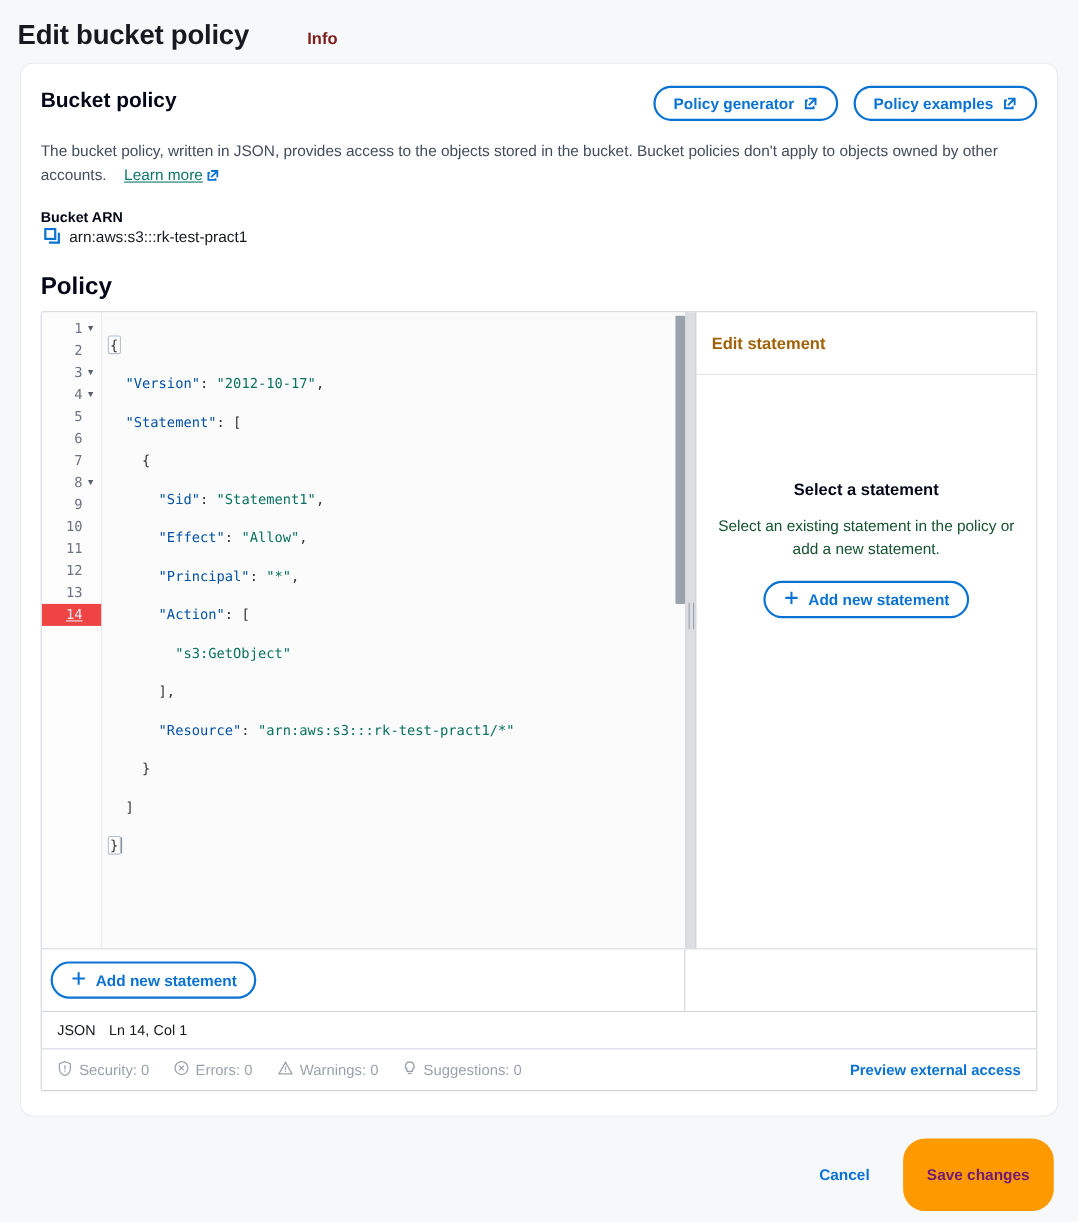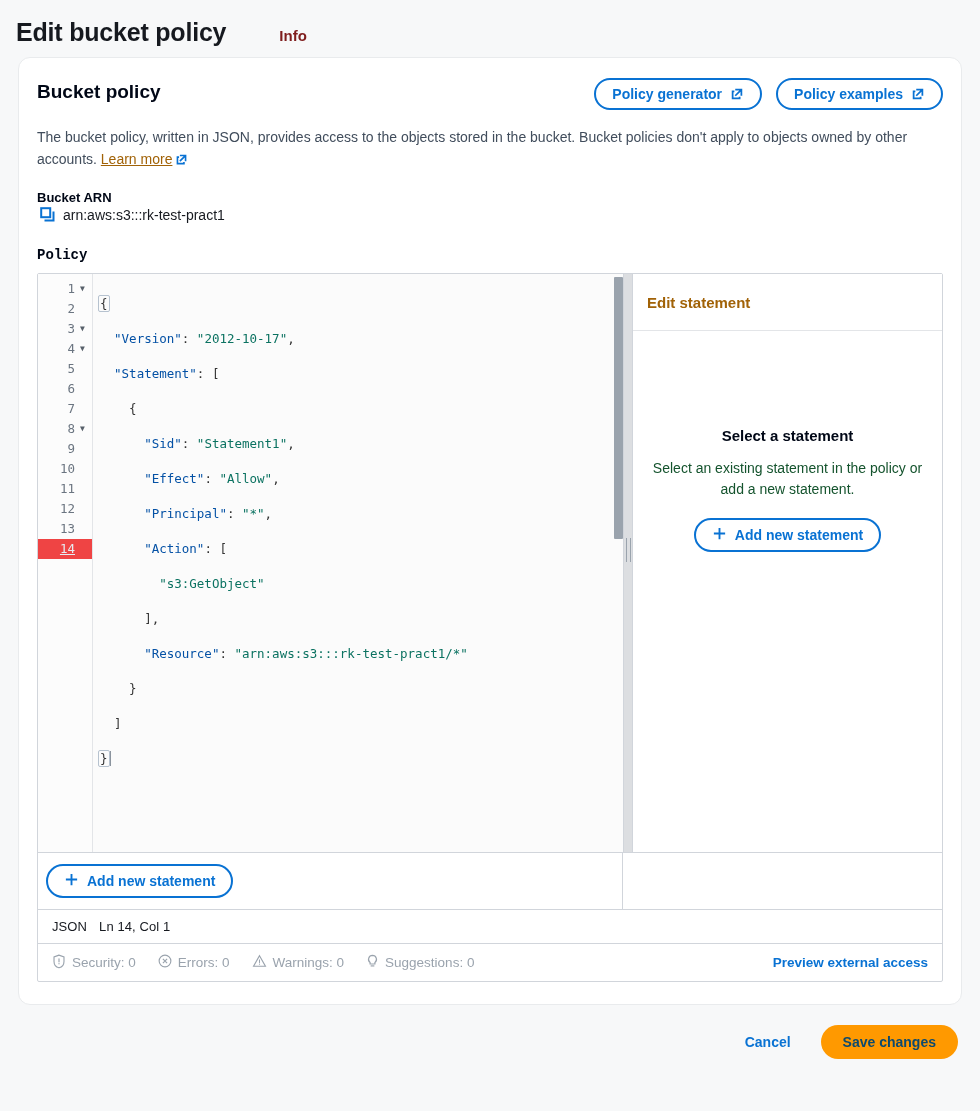--- a/index.html
+++ b/index.html
@@ -76,23 +76,24 @@
   .ext-ico { display: inline-block; width: 14px; height: 14px; }
 
   .desc {
     margin: 16px 0 0 0;
     font-size: 14px;
     line-height: 22px;
     color: #414d5c;
     max-width: 905px;
   }
   .desc a {
-    color: #a16207;
+    color: #0f766e;
     text-decoration: underline;
     cursor: pointer;
+    margin-left: 12px;
   }
   .desc .ext-ico { vertical-align: -2px; margin-left: 3px; }
 
   .field-label {
     margin: 20px 0 2px 0;
     font-size: 13px;
     font-weight: bold;
     color: #000716;
   }
   .arn-row {
@@ -100,24 +101,23 @@
     align-items: center;
     gap: 7px;
     padding-left: 3px;
     font-size: 14px;
     color: #16191f;
   }
   .copy-ico { width: 16px; height: 16px; flex: 0 0 auto; cursor: pointer; }
 
   .section-title {
     margin: 24px 0 10px 0;
-    font-size: 14px;
+    font-size: 22px;
     font-weight: bold;
     color: #000716;
-    font-family: Liberation Mono, monospace;
   }
 
   
   .editor-wrap {
     border: 1px solid #d1d5db;
     border-radius: 2px;
     background: #ffffff;
   }
   .editor-main {
     display: flex;
@@ -326,25 +326,25 @@
     font-size: 14px;
     font-weight: bold;
     color: #0972d3;
     cursor: pointer;
     padding: 6px 4px;
   }
   .btn-primary {
     background: #ff9900;
     border: none;
     border-radius: 20px;
-    padding: 9px 22px;
+    padding: 25px 22px;
     font-family: "Liberation Sans", sans-serif;
     font-size: 14px;
     font-weight: bold;
-    color: #0c4a6e;
+    color: #701a75;
     cursor: pointer;
   }
 </style>
 </head>
 <body>
 
 <div class="page-header">
   <span class="page-title">Edit bucket policy</span>
   <a class="info-link">Info</a>
 </div>

